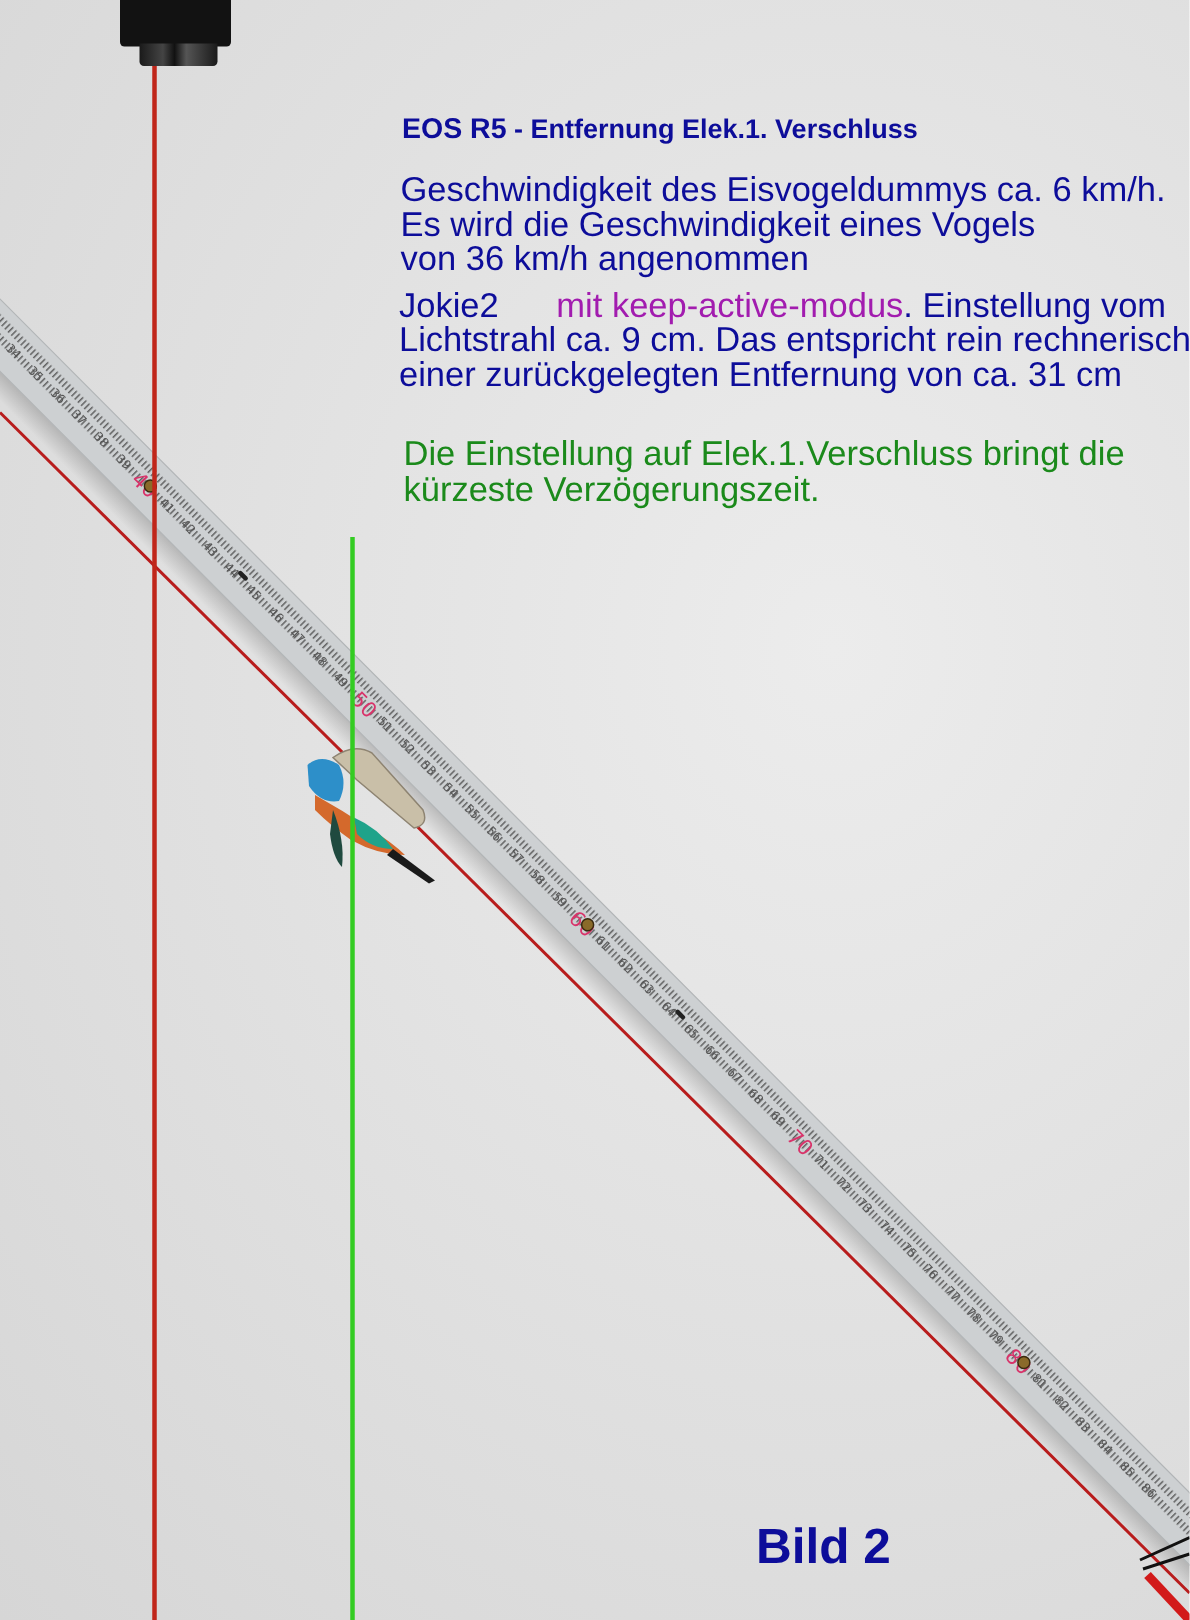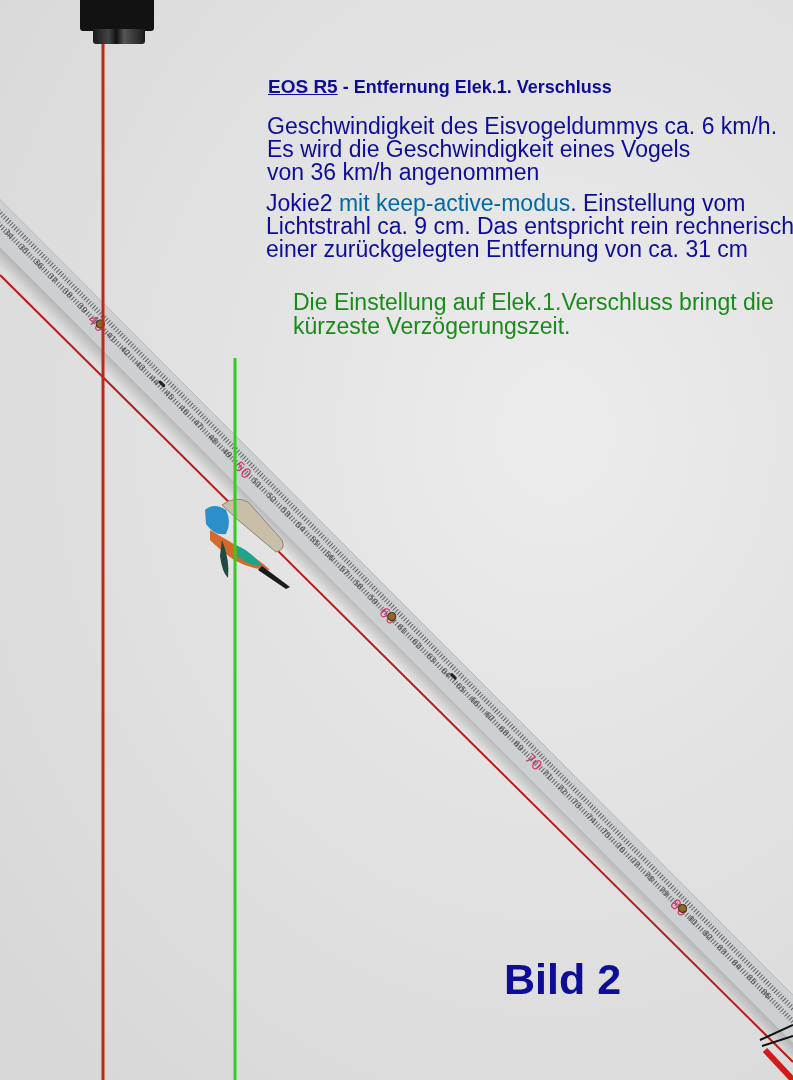--- a/index.html
+++ b/index.html
@@ -4,26 +4,26 @@
 <style>
   html, body { margin:0; padding:0; }
   body {
     width:793px; height:1080px; overflow:hidden; position:relative;
     background: radial-gradient(ellipse at 70% 40%, #ececec 0%, #e2e2e2 45%, #d6d6d6 100%);
     font-family: "Liberation Sans", sans-serif;
   }
   .scene { position:absolute; left:0; top:0; width:793px; height:1080px; }
   .overlay-text { position:absolute; font-family:"Liberation Sans", sans-serif; }
   .title { left:268px; top:76px; font-size:18px; font-weight:bold; white-space:nowrap; }
-  .title .big { font-size:19px;text-decoration:underline; }
+  .title .big { font-size:19px; }
   .para { font-size:23px; line-height:23px; white-space:nowrap; }
   .p1 { left:267px; top:115px; }
   .p2 { left:266px; top:192px; }
   .p3 { left:269px; top:290px; line-height:24px; }
-  .bild { left:504px; top:955px; font-size:43px; font-weight:bold; }
+  .bild { left:504px; top:1012px; font-size:33px; font-weight:bold; }
   .sensor {
     position:absolute; left:80px; top:0; width:74px; height:31px;
     background:#121212; border-radius:0 0 3px 3px;
   }
   .sensor-lens {
     position:absolute; left:93px; top:29px; width:52px; height:15px;
     background:linear-gradient(90deg,#1a1a1a 0%,#444 30%,#111 45%,#555 60%,#1a1a1a 100%);
     border-radius:0 0 3px 3px;
   }
 </style>
@@ -141,24 +141,24 @@
 </div>
 
 <div class="overlay-text para p1" style="color:#0d0d9a;">
   <div>Geschwindigkeit des Eisvogeldummys ca. 6 km/h.</div>
   <div>Es wird die Geschwindigkeit eines Vogels</div>
   <div>von 36 km/h angenommen</div>
 </div>
 
 <div class="overlay-text para p2" style="color:#0d0d9a;">
   <div>
-    <span>Jokie2 </span><span style="color:#0369a1;">mit keep-active-modus</span><span>. Einstellung vom</span>
+    <span>Jokie2 </span><span style="color:#a21caf;margin-left:32px;">mit keep-active-modus</span><span>. Einstellung vom</span>
   </div>
   <div>Lichtstrahl ca. 9 cm. Das entspricht rein rechnerisch</div>
   <div>einer zurückgelegten Entfernung von ca. 31 cm</div>
 </div>
 
-<div class="overlay-text para p3" style="color:#1b8a1b;margin-left:24px;">
+<div class="overlay-text para p3" style="color:#1b8a1b;">
   <div>Die Einstellung auf Elek.1.Verschluss bringt die</div>
   <div>kürzeste Verzögerungszeit.</div>
 </div>
 
 <div class="overlay-text bild" style="color:#0d0d9a;">Bild 2</div>
 
 </body></html>

